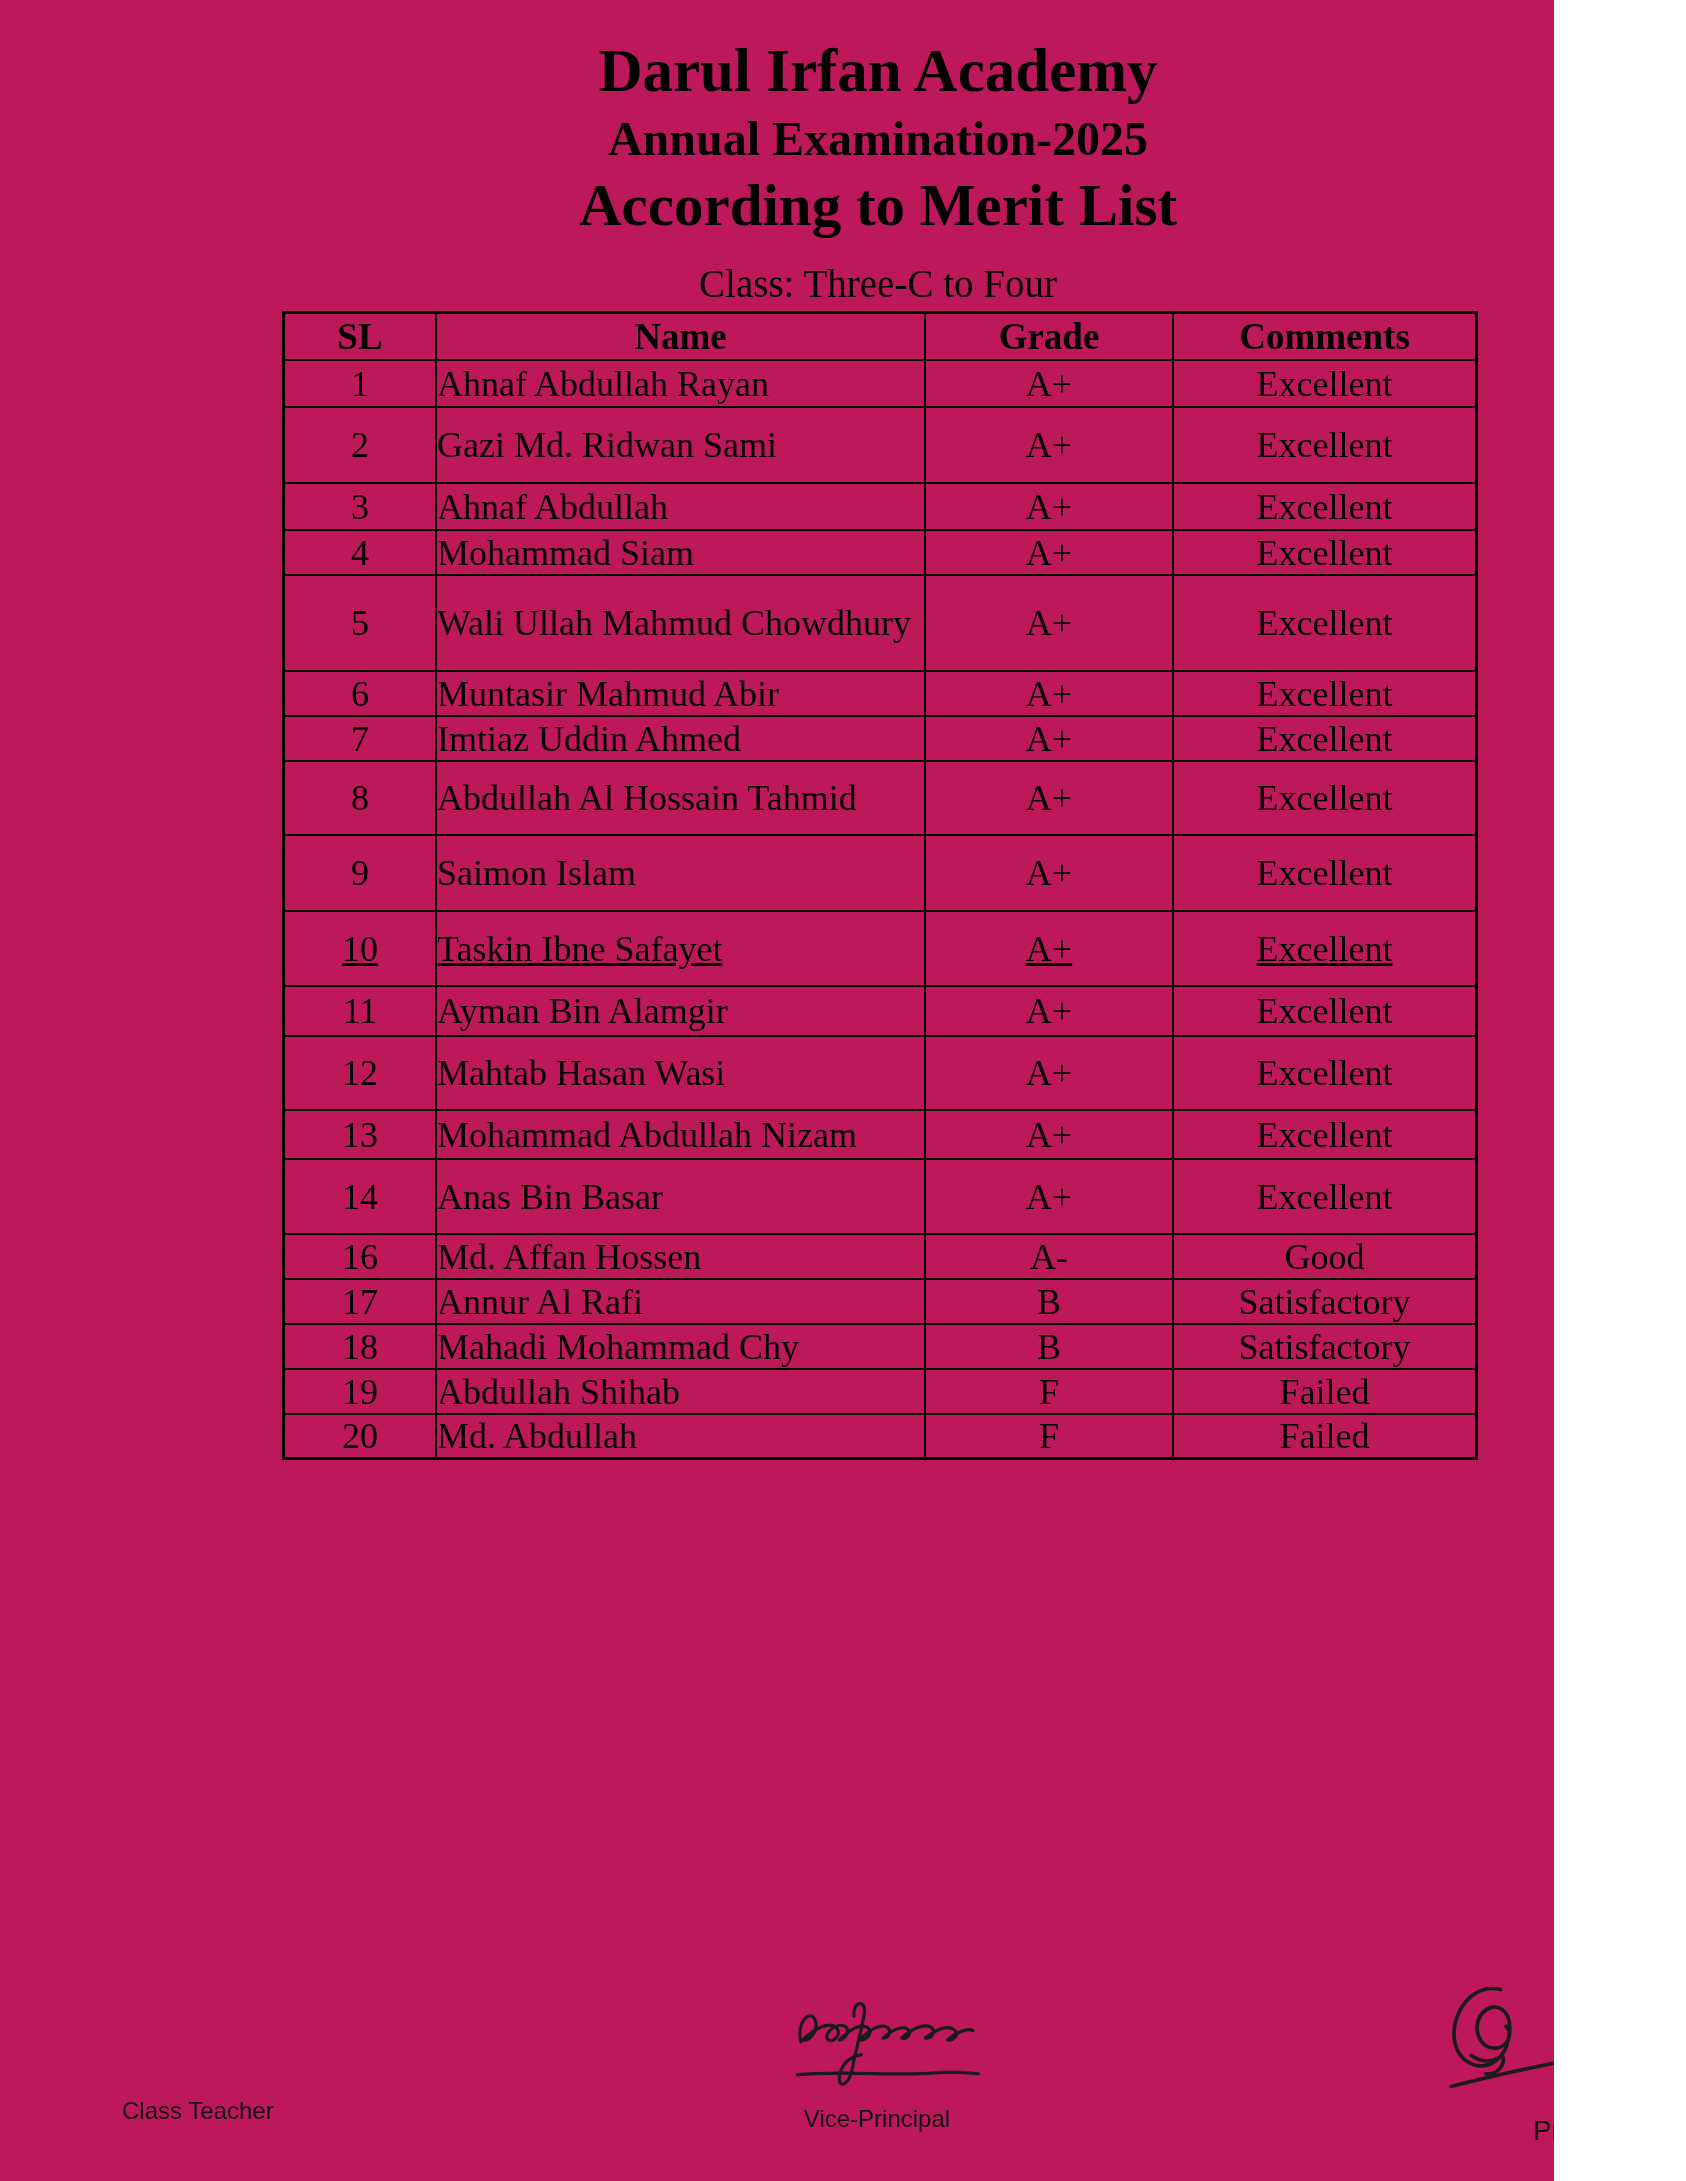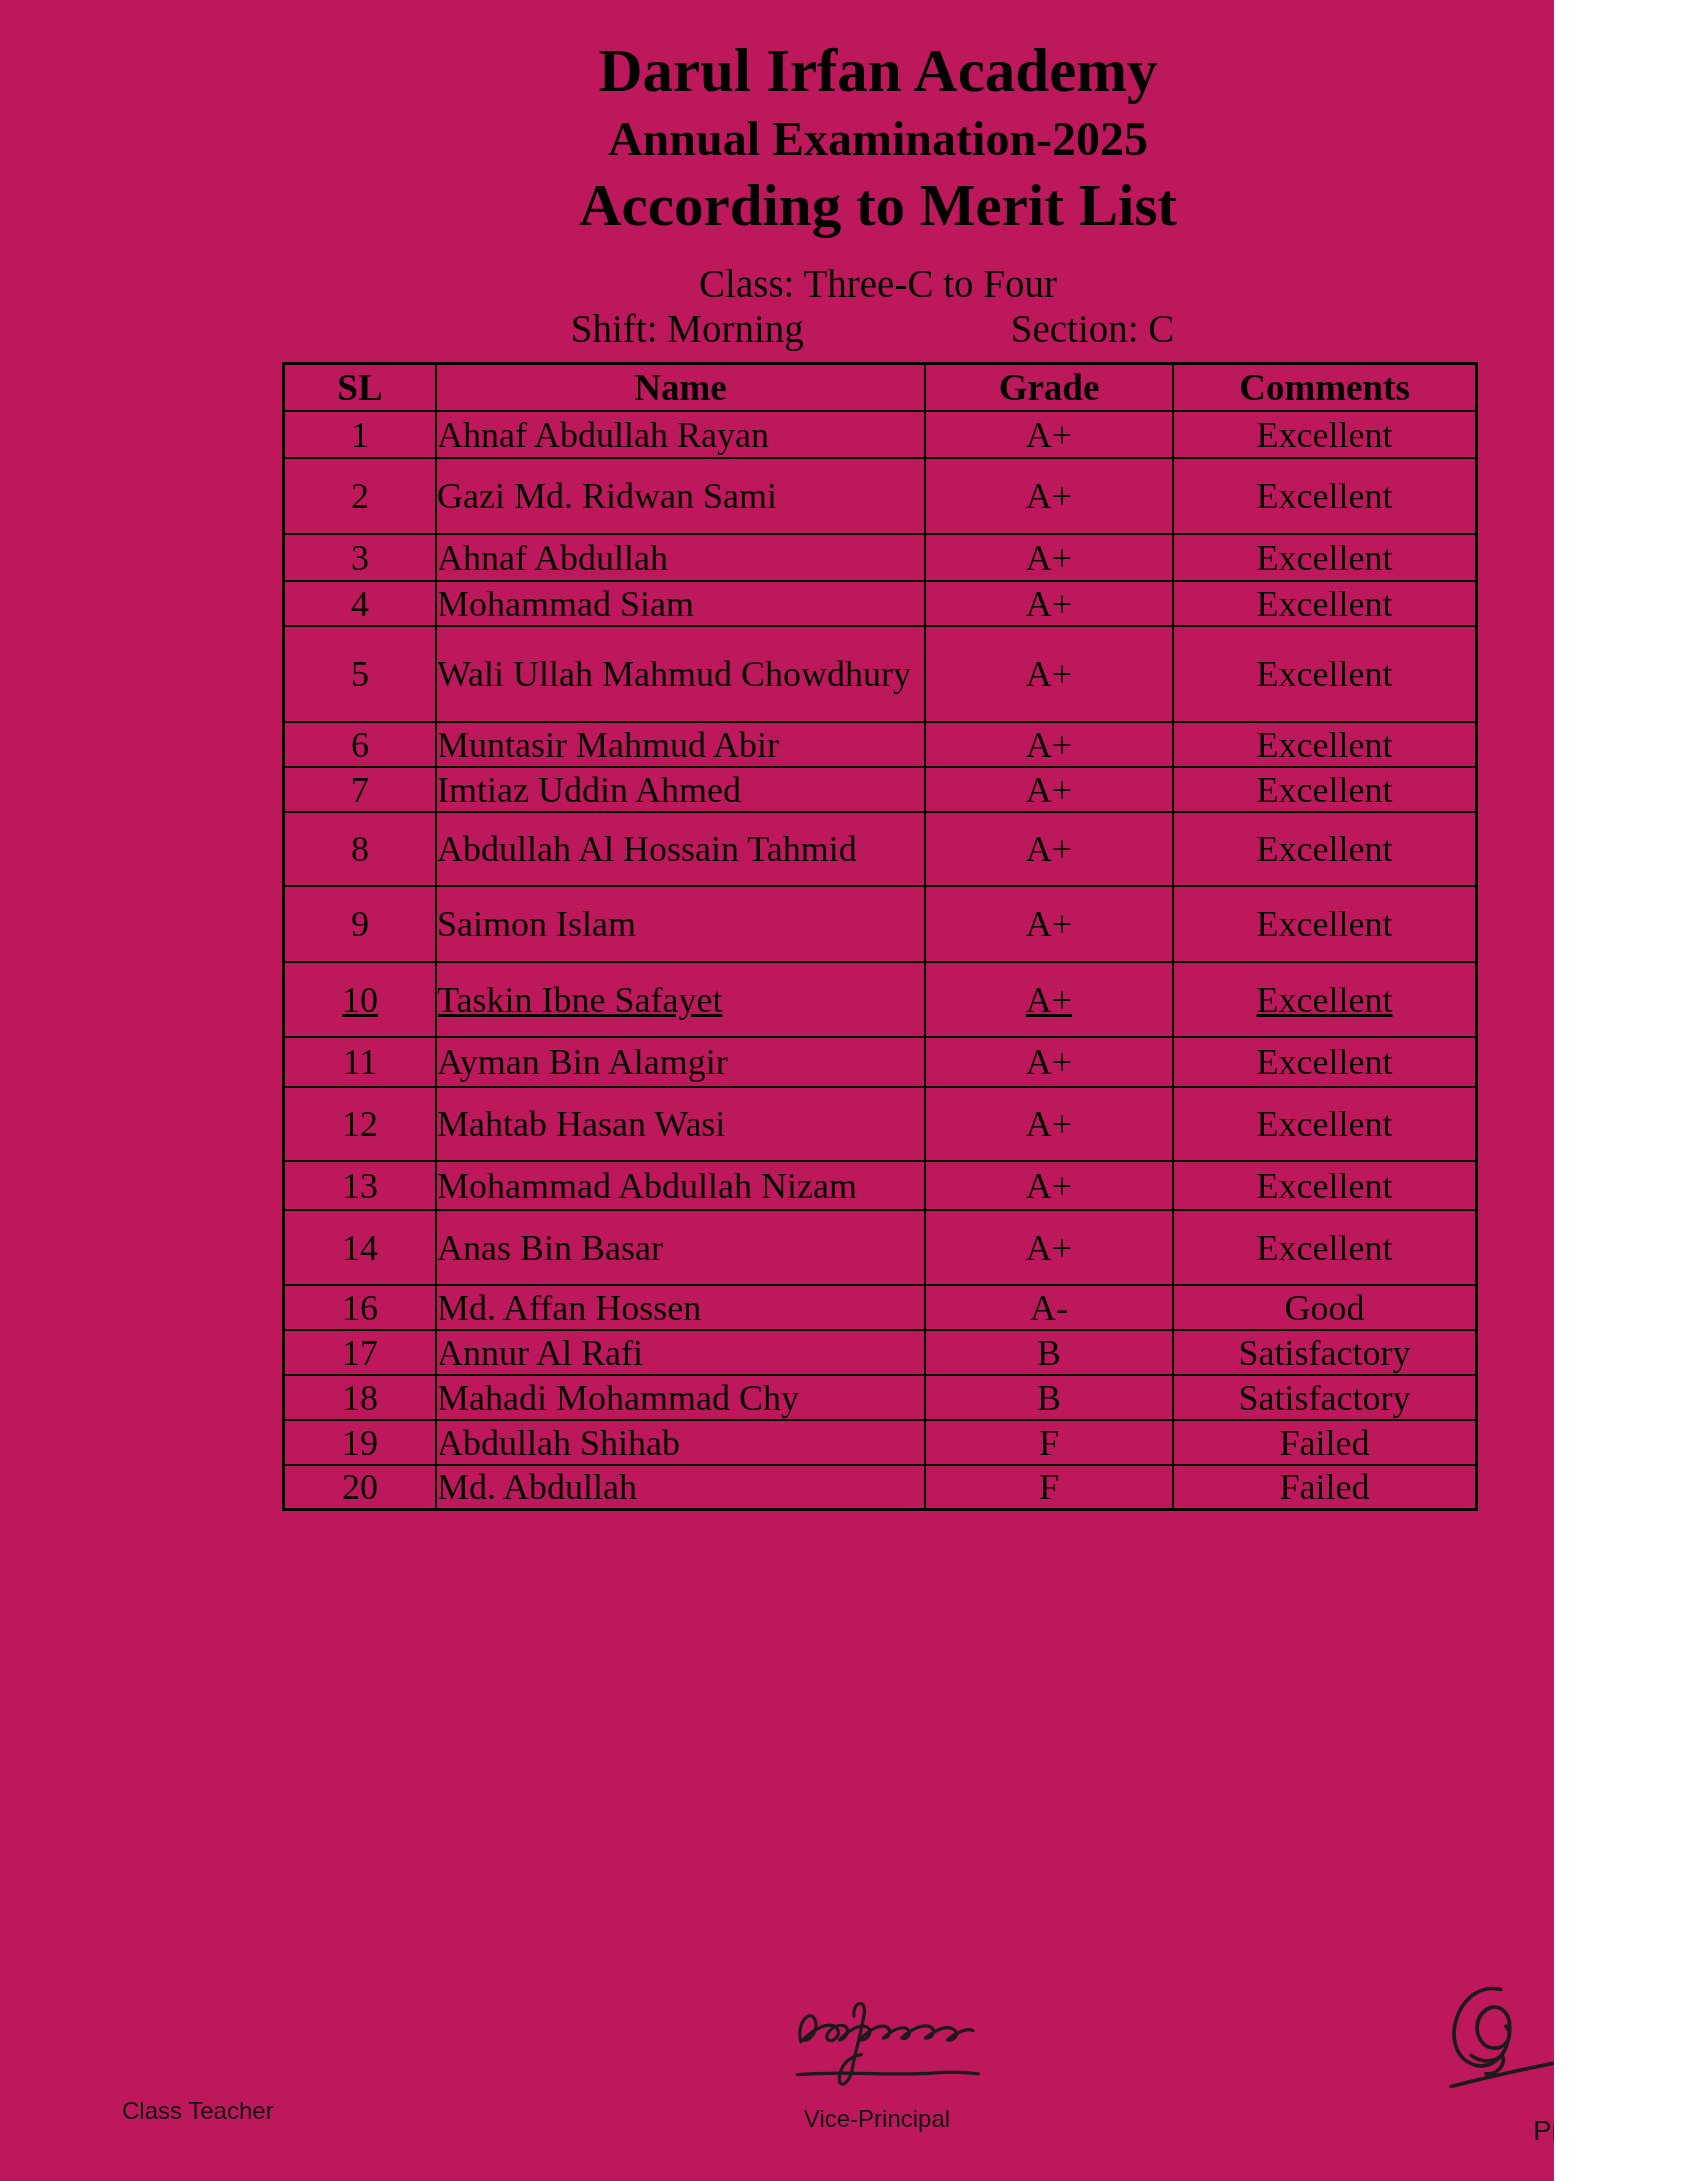--- a/index.html
+++ b/index.html
@@ -113,24 +113,20 @@
 </head>
 <body>
 
 <div class="page">
 
   <div class="content">
     <div class="title-academy">Darul Irfan Academy</div>
     <div class="title-exam">Annual Examination-2025</div>
     <div class="title-merit">According to Merit List</div>
     <div class="class-line">Class: Three-C to Four</div>
-    <div class="shift-row">
-      <span class="shift">Shift: Morning</span>
-      <span class="section">Section: C</span>
-    </div>
 
     <table class="merit-table">
       <thead>
         <tr>
           <th class="col-sl">SL</th>
           <th class="col-name">Name</th>
           <th class="col-grade">Grade</th>
           <th class="col-comment">Comments</th>
         </tr>
       </thead>

